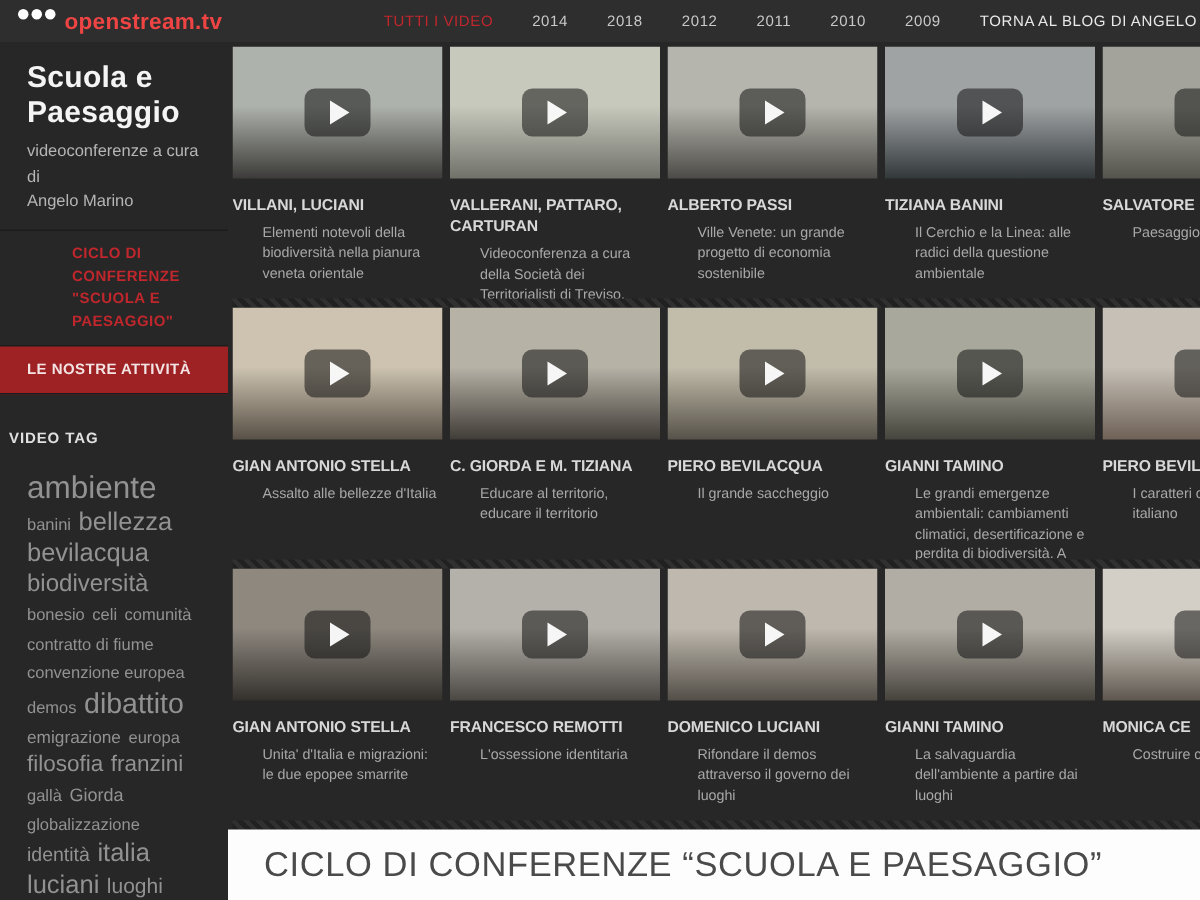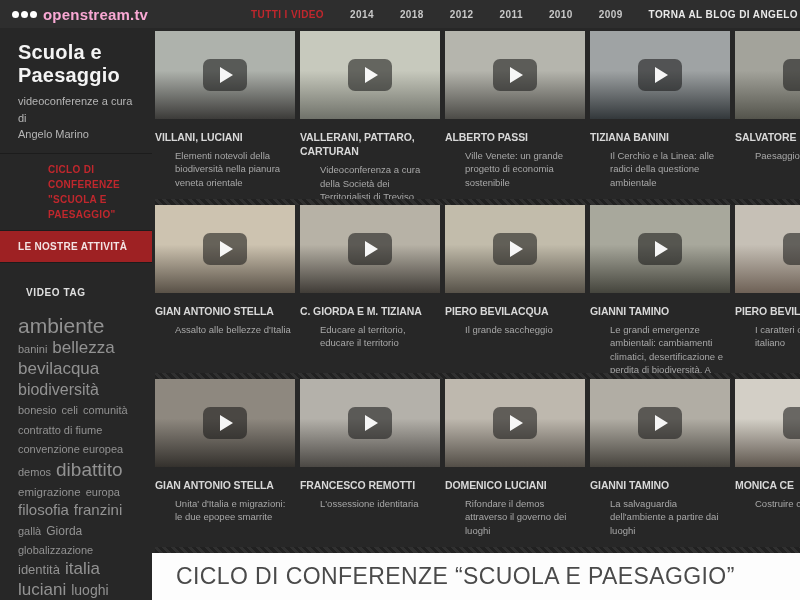--- a/index.html
+++ b/index.html
@@ -7,45 +7,45 @@
   body {
     position:relative; overflow:hidden;
     background:#272727;
     font-family:"Liberation Sans", sans-serif;
   }
 
   
   .nav { position:absolute; top:0; left:0; width:800px; height:28px;
          background:#2e2e2e; display:flex; align-items:center;
          padding-left:12px; z-index:5; }
-  .logo { display:flex; align-items:center; gap:6px; color:#f9a8d4;
+  .logo { display:flex; align-items:flex-start; gap:6px; color:#ef4444;
           font-weight:700; font-size:15px; letter-spacing:.2px; cursor:pointer; }
   .dots { display:flex; gap:2px; }
   .dot  { width:7px; height:7px; border-radius:50%; background:#ffffff; }
   .nav-menu { margin-left:auto; display:flex; align-items:center; gap:26px;
-              font-size:10px; font-weight:700; letter-spacing:.4px;
+              font-size:10px; font-weight:400; letter-spacing:.4px;
               color:#c9c9c9; white-space:nowrap; padding-right:2px; }
   .nav-item { cursor:pointer; }
   .nav-item.accent { color:#c0272d; }
   .nav-item.bright { color:#e9e9e9; }
 
   
   .sidebar { position:absolute; top:28px; left:0; width:152px; height:572px;
              background:#272727; }
   .side-head { padding:13px 14px 10px 18px; }
   .side-title { color:#f4f4f4; font-size:20px; font-weight:700; letter-spacing:.2px; }
   .side-sub { margin-top:6px; color:#b5b5b5; font-size:11px; line-height:1.5;
               white-space:pre-line; }
   .side-menu { border-top:1px solid #1c1c1c; }
   .menu-item { padding:8px 12px 8px 18px; font-size:10px; font-weight:700;
                letter-spacing:.3px; line-height:1.5; border-bottom:1px solid #1c1c1c;
                cursor:pointer; }
   .menu-item.red-text { color:#c0272d; white-space:pre-line;padding-left:48px; }
   .menu-item.red-bg   { background:#9e2123; color:#f3e3e3; }
-  .tag-head { margin-top:24px; padding:0 26px; color:#e0e0e0; font-size:10px;
+  .tag-head { margin-top:24px; padding:0 6px; color:#e0e0e0; font-size:10px;
               font-weight:700; letter-spacing:.6px; }
   .tag-cloud { margin-top:15px; padding:0 10px 0 18px; line-height:1.22; }
   .tag { margin-right:5px; color:#929292; cursor:pointer; display:inline-block; }
 
   
   .main { position:absolute; left:155px; top:31px; width:728px; }
   .video-row { display:flex; gap:5px; width:728px; }
   .cell { width:140px; flex:0 0 140px; height:168px; overflow:hidden; cursor:pointer; }
   .thumb { position:relative; width:140px; height:88px; }
   .play-badge { position:absolute; left:50%; top:50%; transform:translate(-50%,-50%);

